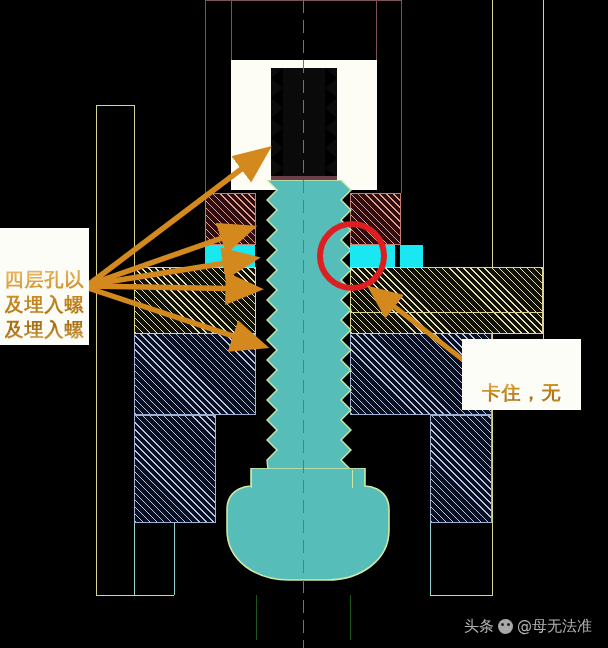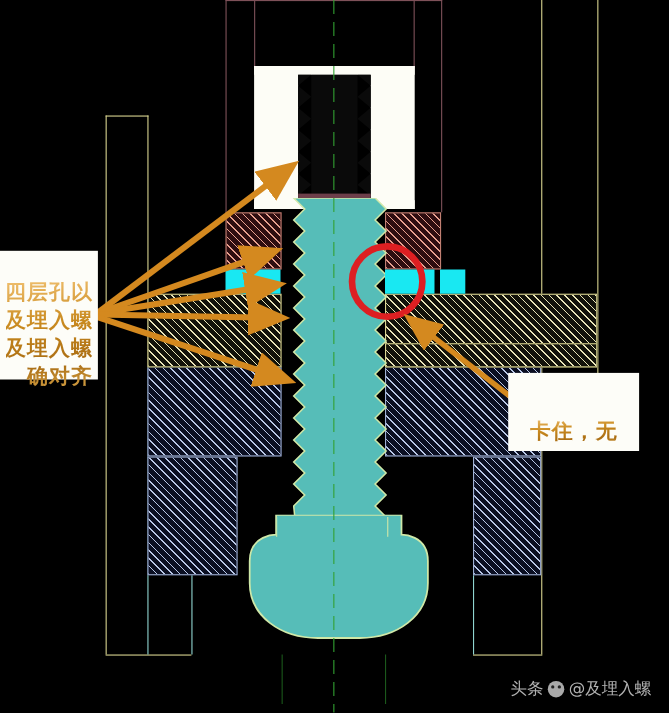--- a/index.html
+++ b/index.html
@@ -203,29 +203,28 @@
     <g stroke="#d4891f" stroke-width="5" fill="none" marker-end="url(#ah)">
       <line x1="466" y1="362" x2="374" y2="291"></line>
     </g>
   </svg>
 
   <div class="callout" style="left:0;top:228px;width:89px;height:117px;">
     <div class="callout-text" style="font-size:19px;">
       <div>四层孔以</div>
       <div>及埋入螺</div>
       <div>及埋入螺</div>
-      <div>确对齐</div>
     </div>
   </div>
 
   <div class="callout" style="left:462px;top:339px;width:119px;height:71px;">
     <div class="callout-text" style="font-size:19px;">
       <div>卡住，无</div>
     </div>
   </div>
 
   <div id="watermark">
     <span>头条</span>
     <span id="wm-logo"></span>
-    <span>@及埋入螺</span>
+    <span>@母无法准</span>
   </div>
 
 </div>
 
 </body></html>

